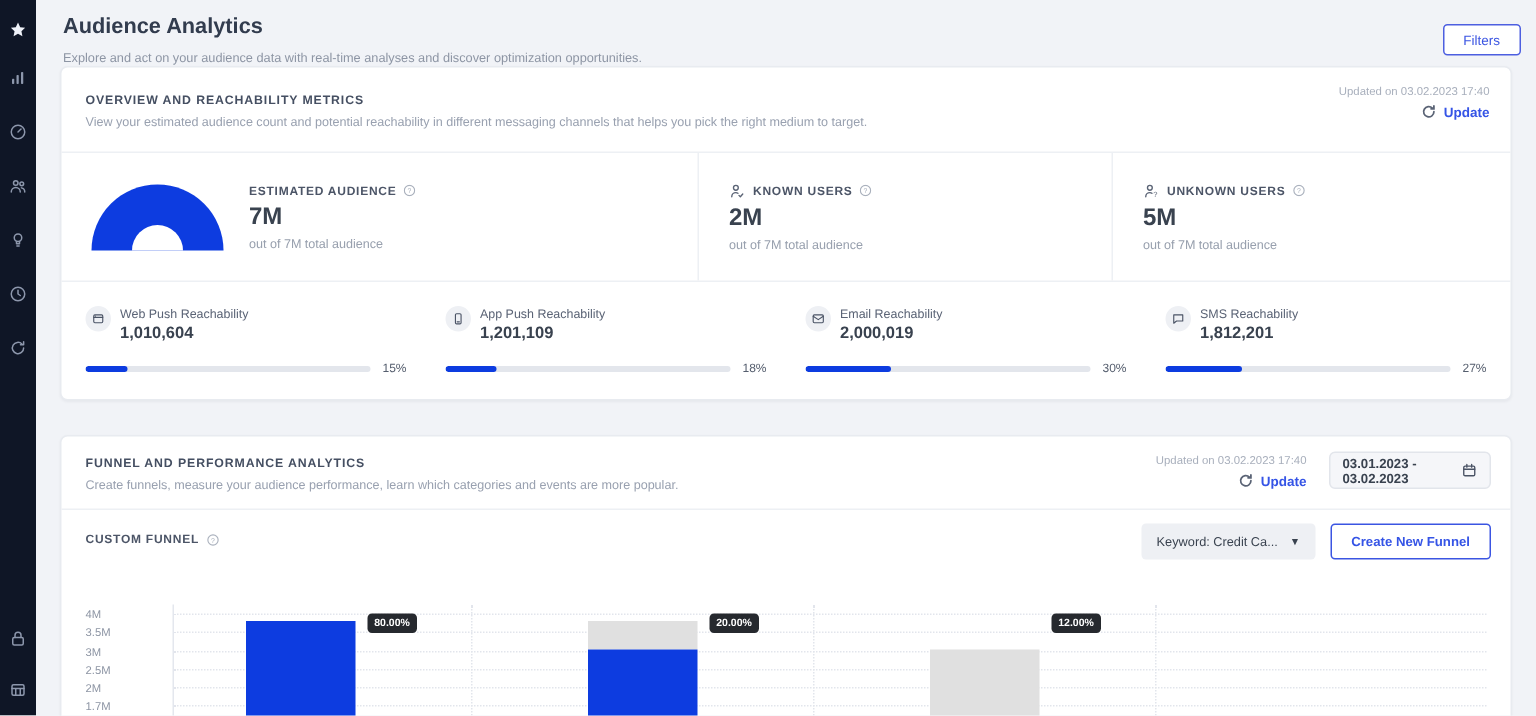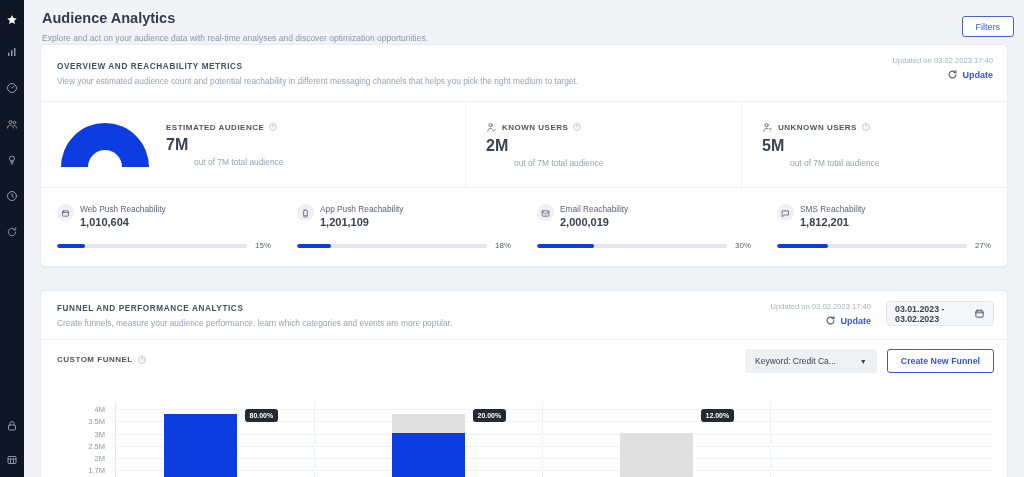--- a/index.html
+++ b/index.html
@@ -42,21 +42,21 @@
   .metrics-row { display:flex; height:86px; border-bottom:1px solid #edf0f4; }
   .metric-col { display:flex; align-items:center; }
   .mc1 { flex:0 0 425px; border-right:1px solid #edf0f4; padding-left:20px; gap:17px; }
   .mc2 { flex:0 0 276px; border-right:1px solid #edf0f4; padding-left:20px; }
   .mc3 { flex:1; padding-left:20px; }
   .gauge { width:88px; height:44px; background:#0d3ce0; border-radius:88px 88px 0 0; position:relative; }
   .gauge::after { content:''; position:absolute; left:50%; transform:translateX(-50%); bottom:0; width:34px; height:17px; background:#fff; border-radius:34px 34px 0 0; }
   .metric-label-row { display:flex; align-items:center; gap:5px; }
   .metric-label { font-size:8px; font-weight:700; letter-spacing:.5px; color:#4c5567; }
   .metric-value { margin:4px 0 3px; font-size:16px; font-weight:700; color:#39424f; }
-  .metric-sub { font-size:8.4px; color:#98a0ae;margin-left:28px; }
+  .metric-sub { font-size:8.4px; color:#98a0ae; }
   .uicon { color:#5a6375; display:inline-flex; }
   .uicon svg { width:11px; height:11px; }
   .help { color:#aab1bd; display:inline-flex; cursor:pointer; }
   .help svg { width:8px; height:8px; }
 
   
   .reach-row { display:flex; padding:16px 16px 0; }
   .reach-item { flex:1; padding-right:26px; }
   .reach-item:last-child { padding-right:0; }
   .reach-head { display:flex; gap:6px; }
@@ -66,30 +66,30 @@
   .reach-value { margin-top:2px; font-size:11px; font-weight:600; color:#39424f; }
   .reach-bar { margin-top:13px; display:flex; align-items:center; gap:8px; }
   .track { flex:1; height:4px; background:#e3e6ec; border-radius:2px; overflow:hidden; }
   .fill { height:100%; background:#0d3ce0; border-radius:2px; }
   .rpct { font-size:8px; color:#555e6e; flex:0 0 auto; }
 
   
   .cf-row { position:relative; height:53px; padding:15px 16px; }
   .cf-left { display:flex; align-items:center; gap:5px; }
   .cf-controls { position:absolute; right:13px; top:9px; display:flex; gap:10px; }
-  .kw-dd { height:24px; padding:0 10px; background:#eef0f4; border-radius:3px; display:flex; align-items:center; gap:24px; font-size:8.5px; color:#39424f; cursor:pointer; }
+  .kw-dd { height:24px; padding:0 10px; background:#eef0f4; border-radius:3px; display:flex; align-items:center; gap:8px; font-size:8.5px; color:#39424f; cursor:pointer; }
   .kw-dd .caret { font-size:7px; color:#39424f; }
   .create-btn { height:24px; padding:0 13px; background:#fff; border:1px solid #3b55e2; border-radius:3px; color:#3554e6; font-size:8.8px; font-weight:600; display:flex; align-items:center; cursor:pointer; }
 
   
   .chart { position:absolute; left:16px; right:16px; top:104px; height:96px; }
   .gridline { position:absolute; left:58px; right:0; border-top:1px dotted #e2e5ec; }
   .vline { position:absolute; top:8px; bottom:0; border-left:1px dotted #e2e5ec; }
   .axis { position:absolute; left:58px; top:8px; bottom:0; border-left:1px solid #e4e7ee; }
-  .ytick { position:absolute; width:48px; text-align:right; font-size:7.5px; color:#8d95a4; }
+  .ytick { position:absolute; width:48px; font-size:7.5px; color:#8d95a4; }
   .bar-seg { position:absolute; width:73px; }
   .seg-blue { background:#0d3ce0; }
   .seg-gray { background:#e0e0e0; }
   .pct-badge { position:absolute; top:14px; height:13px; padding:0 5px; background:#26292e; border-radius:3px; color:#fff; font-size:7px; font-weight:700; display:flex; align-items:center; }
 </style>
 </head>
 <body>
 
 <div class="app">
   <div class="sidebar" id="sidebar">

